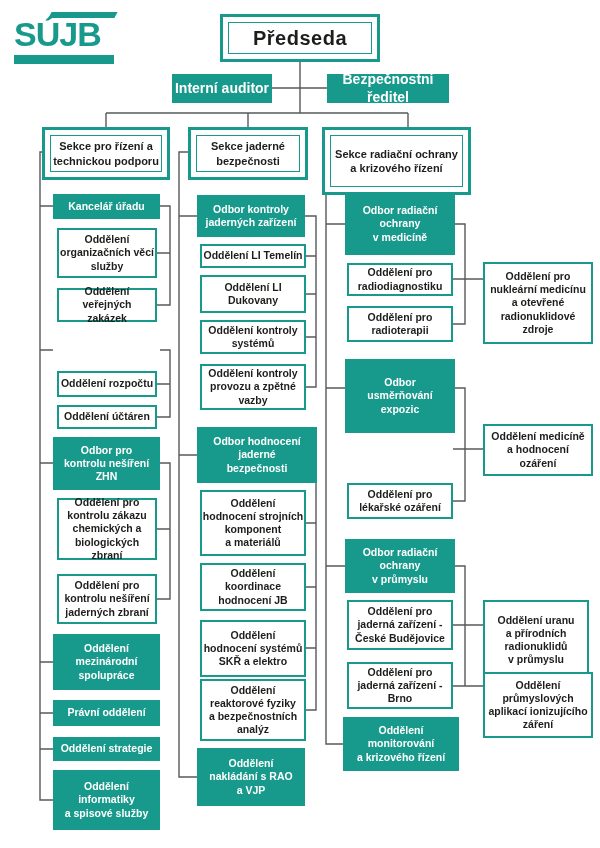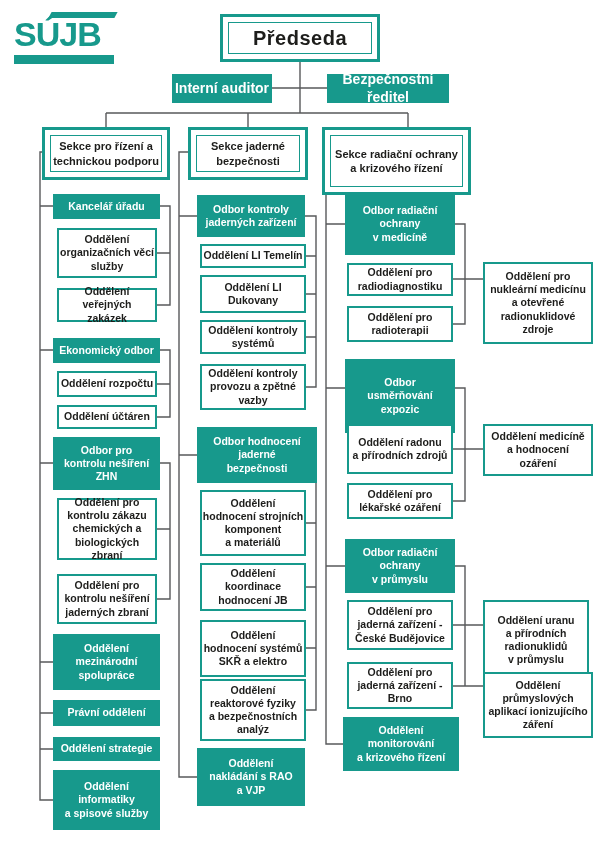--- a/index.html
+++ b/index.html
@@ -80,21 +80,20 @@
     <div class="hdr-in">Sekce radiační ochrany
 a krizového řízení</div>
   </div>
 
   <div class="node teal" style="left:53px;top:194px;width:107px;height:25px">Kancelář úřadu</div>
   <div class="node white" style="left:57px;top:228px;width:100px;height:50px">Oddělení
 organizačních věcí
 služby</div>
   <div class="node white" style="left:57px;top:288px;width:100px;height:34px">Oddělení veřejných
 zakázek</div>
-  <div class="node teal" style="left:53px;top:338px;width:107px;height:25px">Ekonomický odbor</div>
   <div class="node white" style="left:57px;top:405px;width:100px;height:24px">Oddělení účtáren</div>
   <div class="node white" style="left:57px;top:371px;width:100px;height:26px">Oddělení rozpočtu</div>
   <div class="node teal" style="left:53px;top:437px;width:107px;height:53px">Odbor pro
 kontrolu nešíření
 ZHN</div>
   <div class="node white" style="left:57px;top:498px;width:100px;height:62px">Oddělení pro
 kontrolu zákazu
 chemických a
 biologických zbraní</div>
   <div class="node white" style="left:57px;top:574px;width:100px;height:50px">Oddělení pro
@@ -148,22 +147,20 @@
   <div class="node white" style="left:347px;top:306px;width:106px;height:36px">Oddělení pro
 radioterapii</div>
   <div class="node white" style="left:483px;top:262px;width:110px;height:82px">Oddělení pro
 nukleární medicínu
 a otevřené
 radionuklidové
 zdroje</div>
   <div class="node teal" style="left:345px;top:359px;width:110px;height:74px">Odbor
 usměrňování
 expozic</div>
-  <div class="node white" style="left:347px;top:424px;width:106px;height:50px">Oddělení radonu
-a přírodních zdrojů</div>
   <div class="node white" style="left:347px;top:483px;width:106px;height:36px">Oddělení pro
 lékařské ozáření</div>
   <div class="node white" style="left:483px;top:424px;width:110px;height:52px">Oddělení medicíně
 a hodnocení
 ozáření</div>
   <div class="node teal" style="left:345px;top:539px;width:110px;height:54px">Odbor radiační
 ochrany
 v průmyslu</div>
   <div class="node white" style="left:347px;top:600px;width:106px;height:50px">Oddělení pro
 jaderná zařízení -

